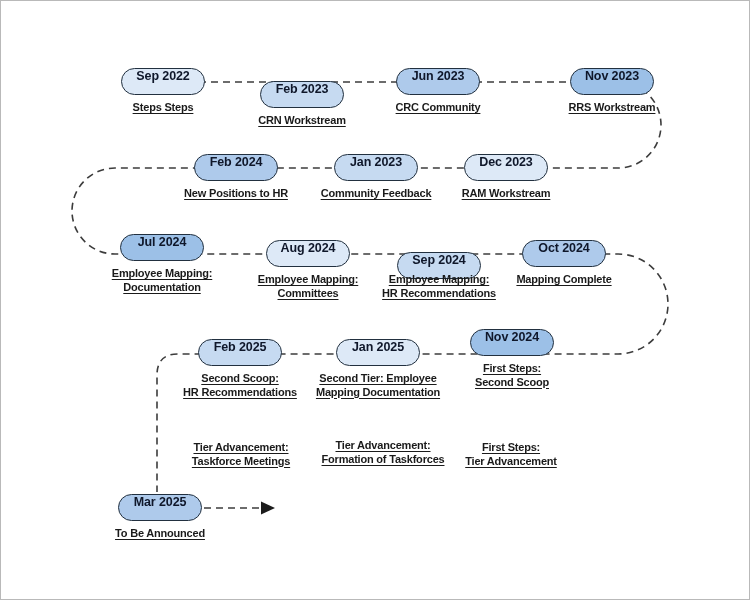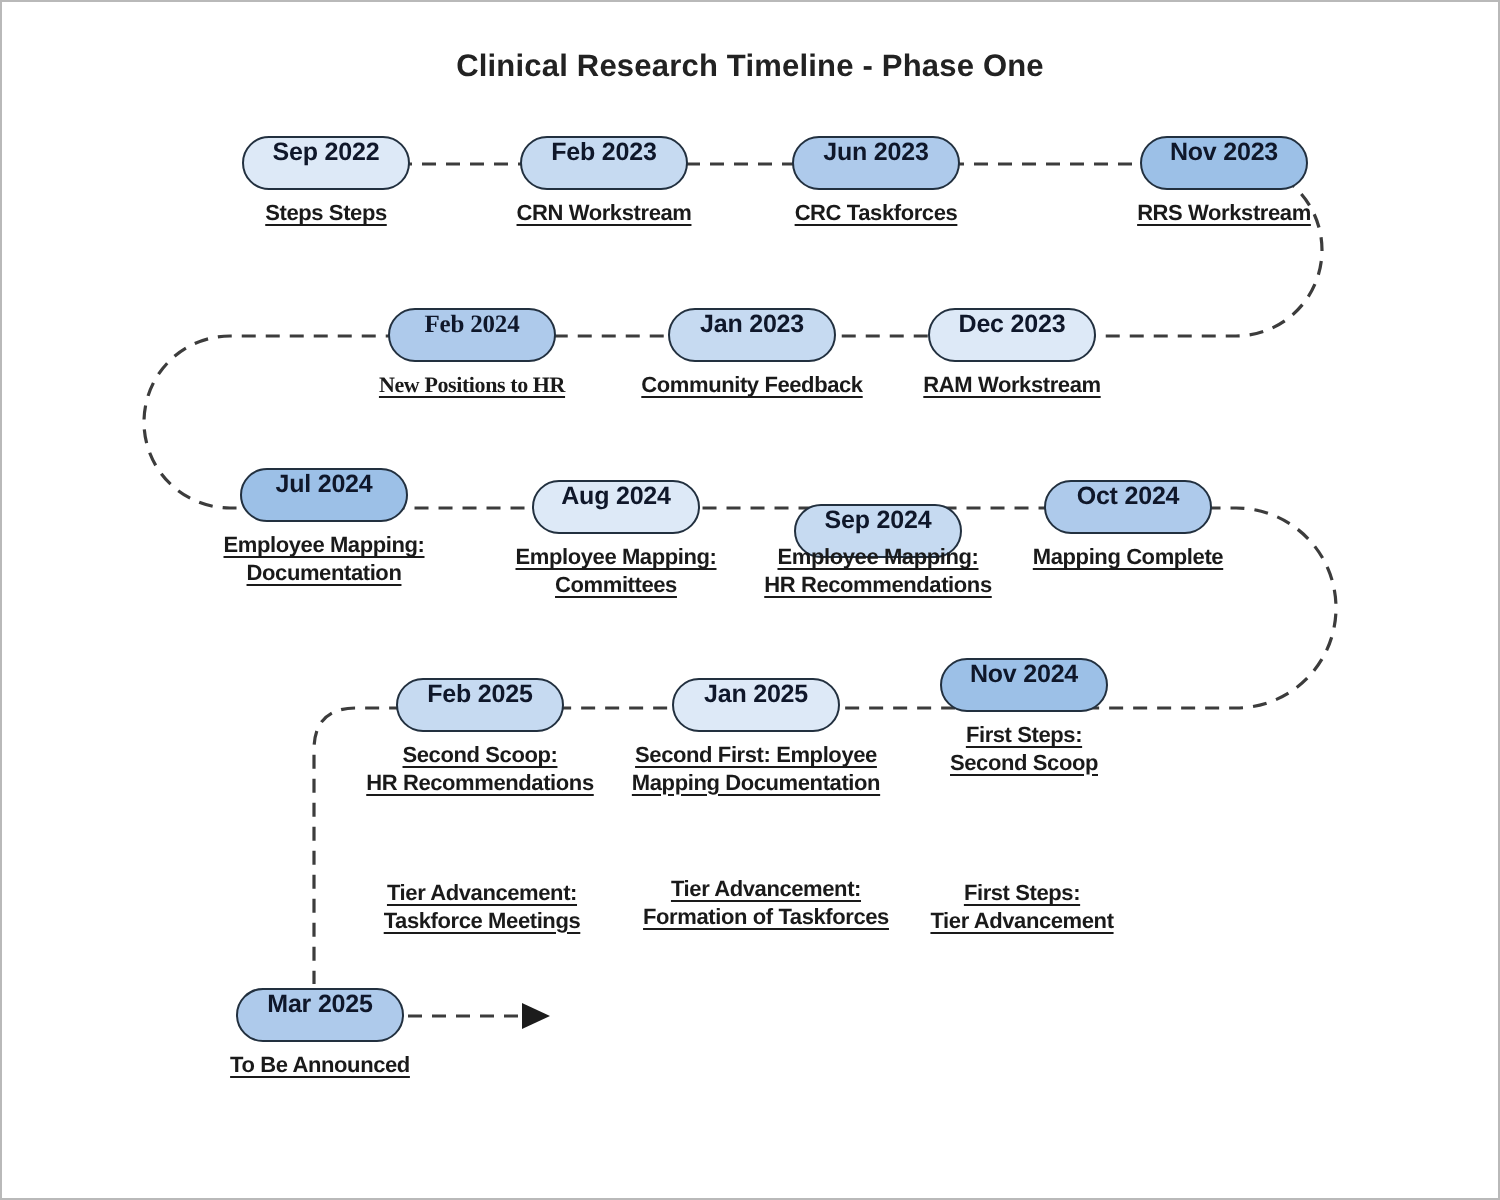--- a/index.html
+++ b/index.html
@@ -30,62 +30,61 @@
   }
   .flabel{
     position:absolute;transform:translateX(-50%);width:max-content;text-align:center;
   }
 </style>
 </head>
 <body>
 
 <div class="page">
 
-  <div class="title">Clinical Research Timeline - Phase One</div>
 
   <svg class="connectors" viewBox="0 0 750 600">
     <path d="M 162 81 H 617 A 43 43 0 0 1 617 167 H 114 A 43 43 0 0 0 114 253 H 617 A 50 50 0 0 1 617 353 H 177 Q 156 353 156 374 V 491" fill="none" stroke="#3c3c3c" stroke-width="1.6" stroke-dasharray="7 5"></path>
     <path d="M 203 507 H 260" fill="none" stroke="#3c3c3c" stroke-width="1.6" stroke-dasharray="7 5"></path>
     <polygon points="260,500.5 274,507 260,513.5" fill="#1c1c1c"></polygon>
   </svg>
 
   <div id="nodes">
       <div class="node" style="left: 120px; top: 67px;">
         <div class="pill" style="background: rgb(221, 233, 247);">
           <span>Sep 2022</span>
         </div>
         <div class="nlabel">
           <span class="lline">Steps Steps</span>
         </div>
       </div>
-      <div class="node" style="left: 259px; top: 67px;">
+      <div class="node" style="left: 259px; top: 80px;">
         <div class="pill" style="background: rgb(198, 218, 241);">
           <span>Feb 2023</span>
         </div>
         <div class="nlabel">
           <span class="lline">CRN Workstream</span>
         </div>
       </div>
       <div class="node" style="left: 395px; top: 67px;">
         <div class="pill" style="background: rgb(174, 202, 235);">
           <span>Jun 2023</span>
         </div>
         <div class="nlabel">
-          <span class="lline">CRC Taskforces</span>
+          <span class="lline">CRC Community</span>
         </div>
       </div>
       <div class="node" style="left: 523px; top: 67px; margin-left: 46px;">
         <div class="pill" style="background: rgb(156, 192, 231);">
           <span>Nov 2023</span>
         </div>
         <div class="nlabel">
           <span class="lline">RRS Workstream</span>
         </div>
       </div>
-      <div class="node" style="left: 193px; top: 153px; font-family: Liberation Serif, serif;">
+      <div class="node" style="left: 193px; top: 153px;">
         <div class="pill" style="background: rgb(174, 202, 235);">
           <span>Feb 2024</span>
         </div>
         <div class="nlabel">
           <span class="lline">New Positions to HR</span>
         </div>
       </div>
       <div class="node" style="left: 333px; top: 153px;">
         <div class="pill" style="background: rgb(198, 218, 241);">
           <span>Jan 2023</span>
@@ -144,21 +143,21 @@
         <div class="nlabel">
           <span class="lline">Second Scoop:</span>
           <span class="lline">HR Recommendations</span>
         </div>
       </div>
       <div class="node" style="left: 335px; top: 338px;">
         <div class="pill" style="background: rgb(221, 233, 247);">
           <span>Jan 2025</span>
         </div>
         <div class="nlabel">
-          <span class="lline">Second First: Employee</span>
+          <span class="lline">Second Tier: Employee</span>
           <span class="lline">Mapping Documentation</span>
         </div>
       </div>
       <div class="node" style="left: 469px; top: 328px;">
         <div class="pill" style="background: rgb(156, 192, 231);">
           <span>Nov 2024</span>
         </div>
         <div class="nlabel">
           <span class="lline">First Steps:</span>
           <span class="lline">Second Scoop</span>

